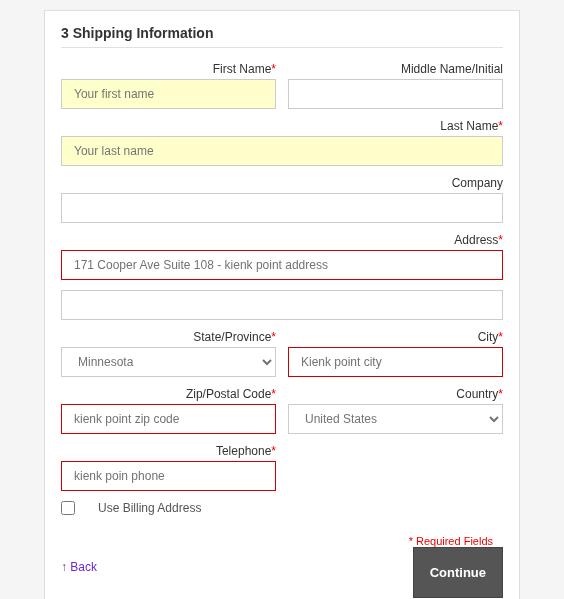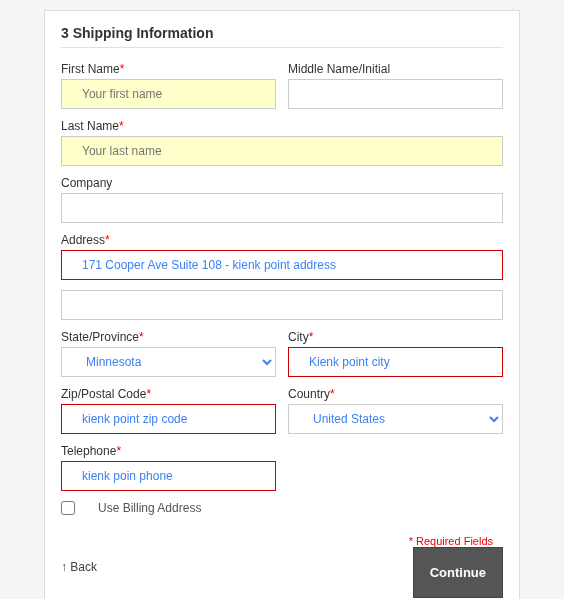--- a/index.html
+++ b/index.html
@@ -29,40 +29,41 @@
     }
     .form-row {
       display: flex;
       gap: 12px;
       margin-bottom: 10px;
     }
     .form-group {
       display: flex;
       flex-direction: column;
       flex: 1;
+      align-items: flex-end;
     }
     .form-group.half {
       flex: 0 0 calc(50% - 6px);
     }
     .form-group label {
       font-size: 12px;
       color: #333;
       margin-bottom: 3px;
     }
     .form-group label .required {
       color: #e00;
     }
     .form-group input[type="text"],
     .form-group select {
       width: 100%;
       height: 30px;
-      padding: 4px 20px;
+      padding: 4px 12px;
       border: 1px solid #ccc;
       font-size: 12px;
-      color: #3b82f6;
+      color: #737373;
       background: #fff;
       outline: none;
     }
     .input-yellow {
       background: #ffffcc !important;
     }
     .input-red-border {
       border: 1px solid #c00 !important;
     }
     .use-billing {
@@ -89,21 +90,21 @@
     }
     .required-note {
       font-size: 11px;
       color: #e00;
       text-align: right;
       flex: 1;
       margin-right: 10px;
     }
     .back-link {
       font-size: 12px;
-      color: #404040;
+      color: #6d28d9;
       text-decoration: none;
       display: flex;
       align-items: center;
       gap: 3px;
     }
     .continue-btn {
       background: #555;
       color: #fff;
       border: 1px solid #444;
       padding: 17px 16px;

